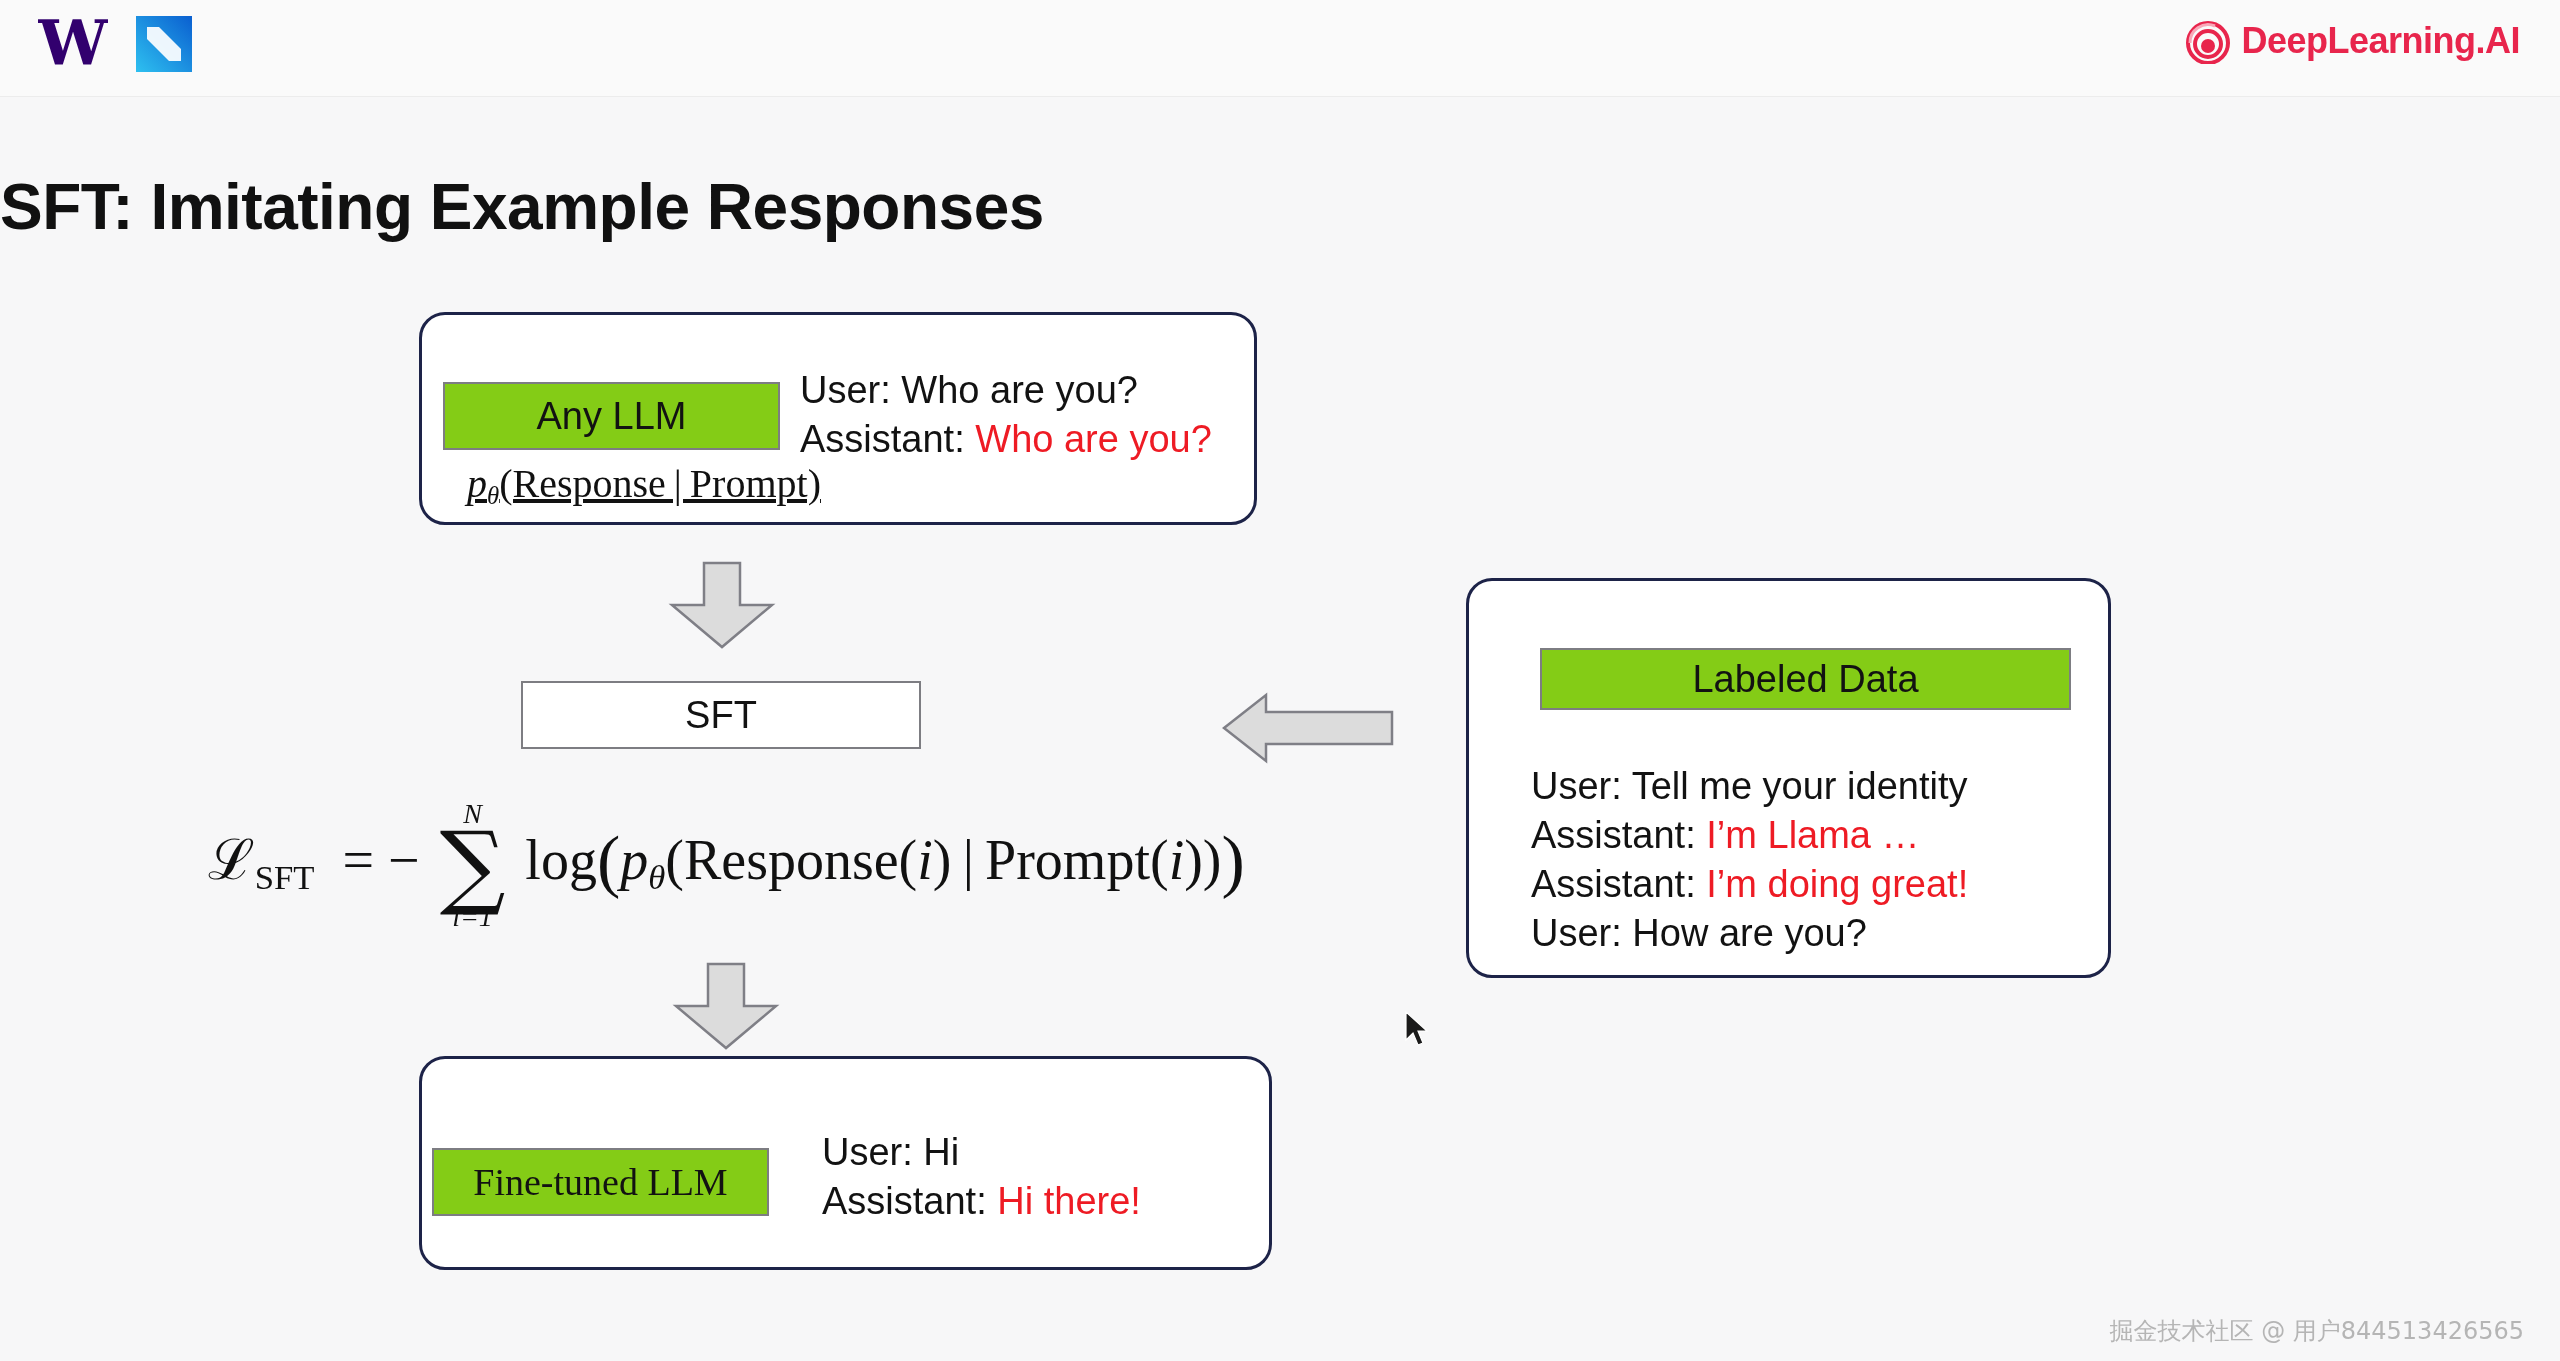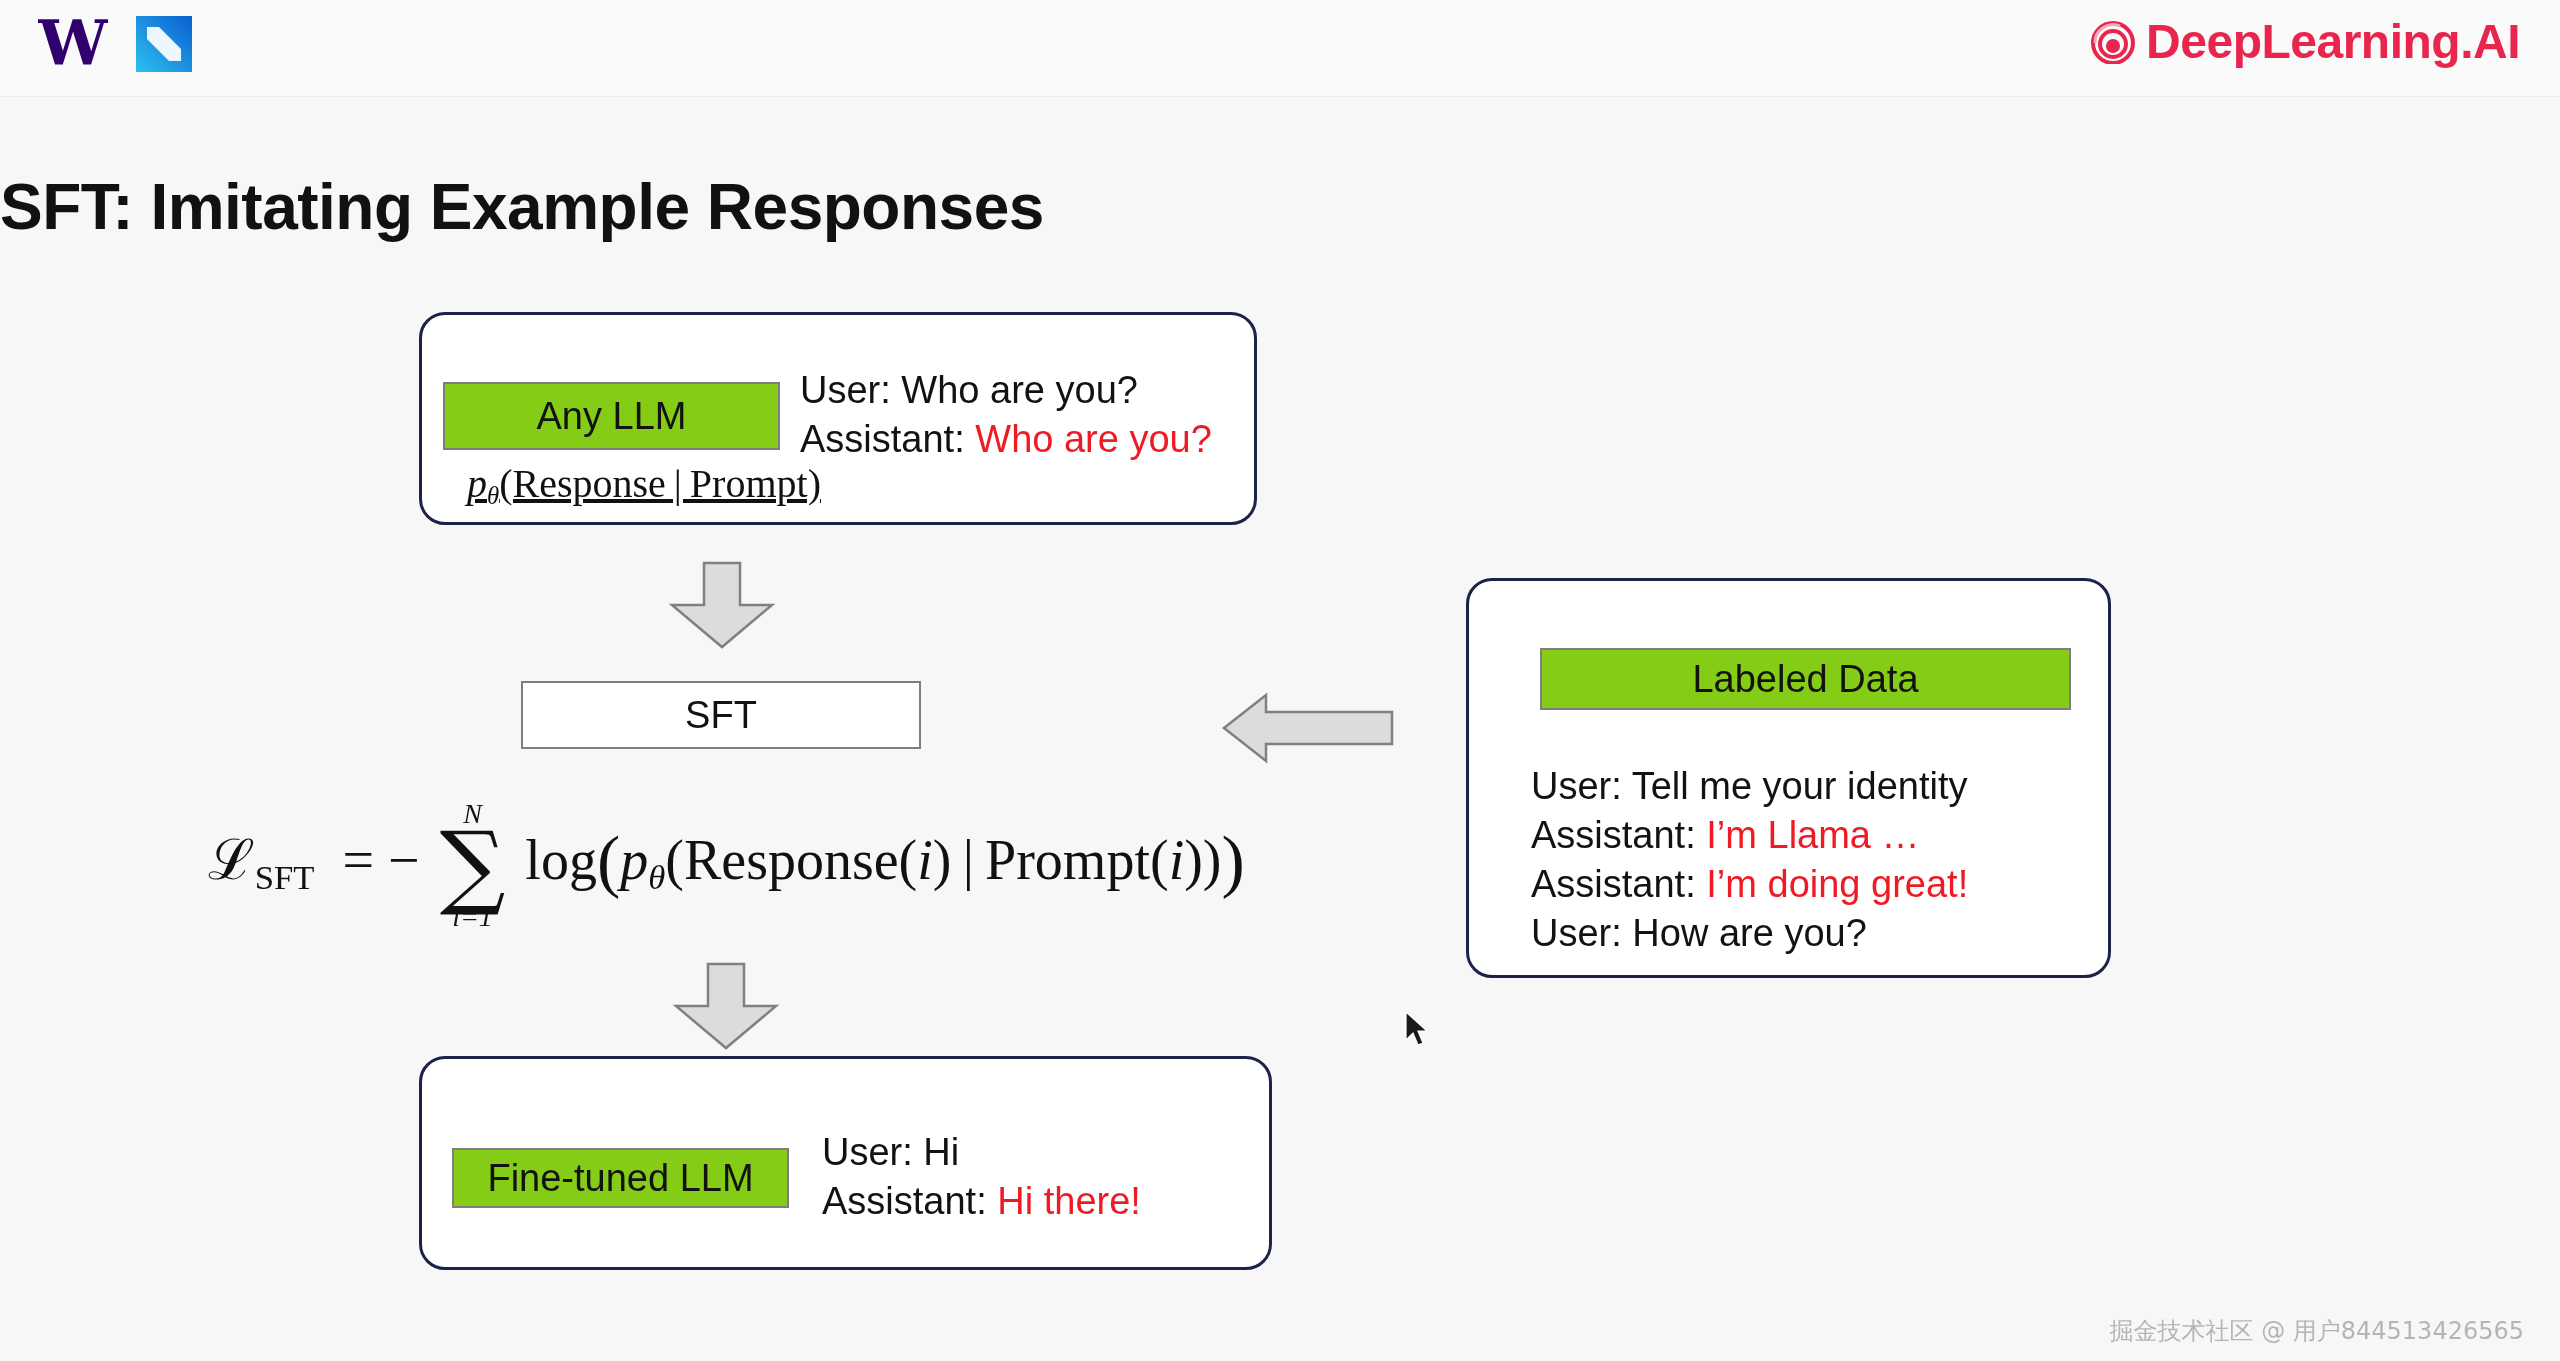--- a/index.html
+++ b/index.html
@@ -46,21 +46,21 @@
     position: absolute;
     right: 40px; top: 10px;
     height: 62px;
     display: flex;
     align-items: center;
     gap: 10px;
   }
   #logo-dlai .dlai-mark { width: 46px; height: 46px; display:block; }
   #logo-dlai .dlai-word {
     color: #e8254c;
-    font-size: 48px;
+    font-size: 36px;
     font-weight: 600;
     letter-spacing: -0.5px;
     white-space: nowrap;
     font-family: "Liberation Sans", sans-serif;
   }
 
   
   #slide-title {
     position: absolute;
     left: 0; top: 170px;
@@ -158,21 +158,21 @@
   .sumblock .lim { font-size: 28px; font-style: italic; }
   .sumblock .sig { font-size: 92px; line-height: 0.82; font-family: "DejaVu Serif", serif; }
 
   
   #panel-labeled { left: 1466px; top: 578px; width: 645px; height: 400px; }
   #box-labeled   { left: 1540px; top: 624px; width: 531px; height: 62px; }
   #dialog-labeled{ left: 1531px; top: 752px; }
 
   
   #panel-finetuned { left: 419px; top: 1056px; width: 853px; height: 214px; }
-  #box-finetuned   { left: 452px; top: 1124px; width: 337px; height: 60px; }
+  #box-finetuned   { left: 432px; top: 1124px; width: 337px; height: 68px; font-family: Liberation Serif, serif; }
   #dialog-finetuned{ left: 822px; top: 1118px; }
 
   
   #cursor { position: absolute; left: 1404px; top: 1011px; width: 26px; height: 38px; }
 
   
   #watermark {
     position: absolute;
     right: 36px; bottom: 14px;
     font-size: 24px;

